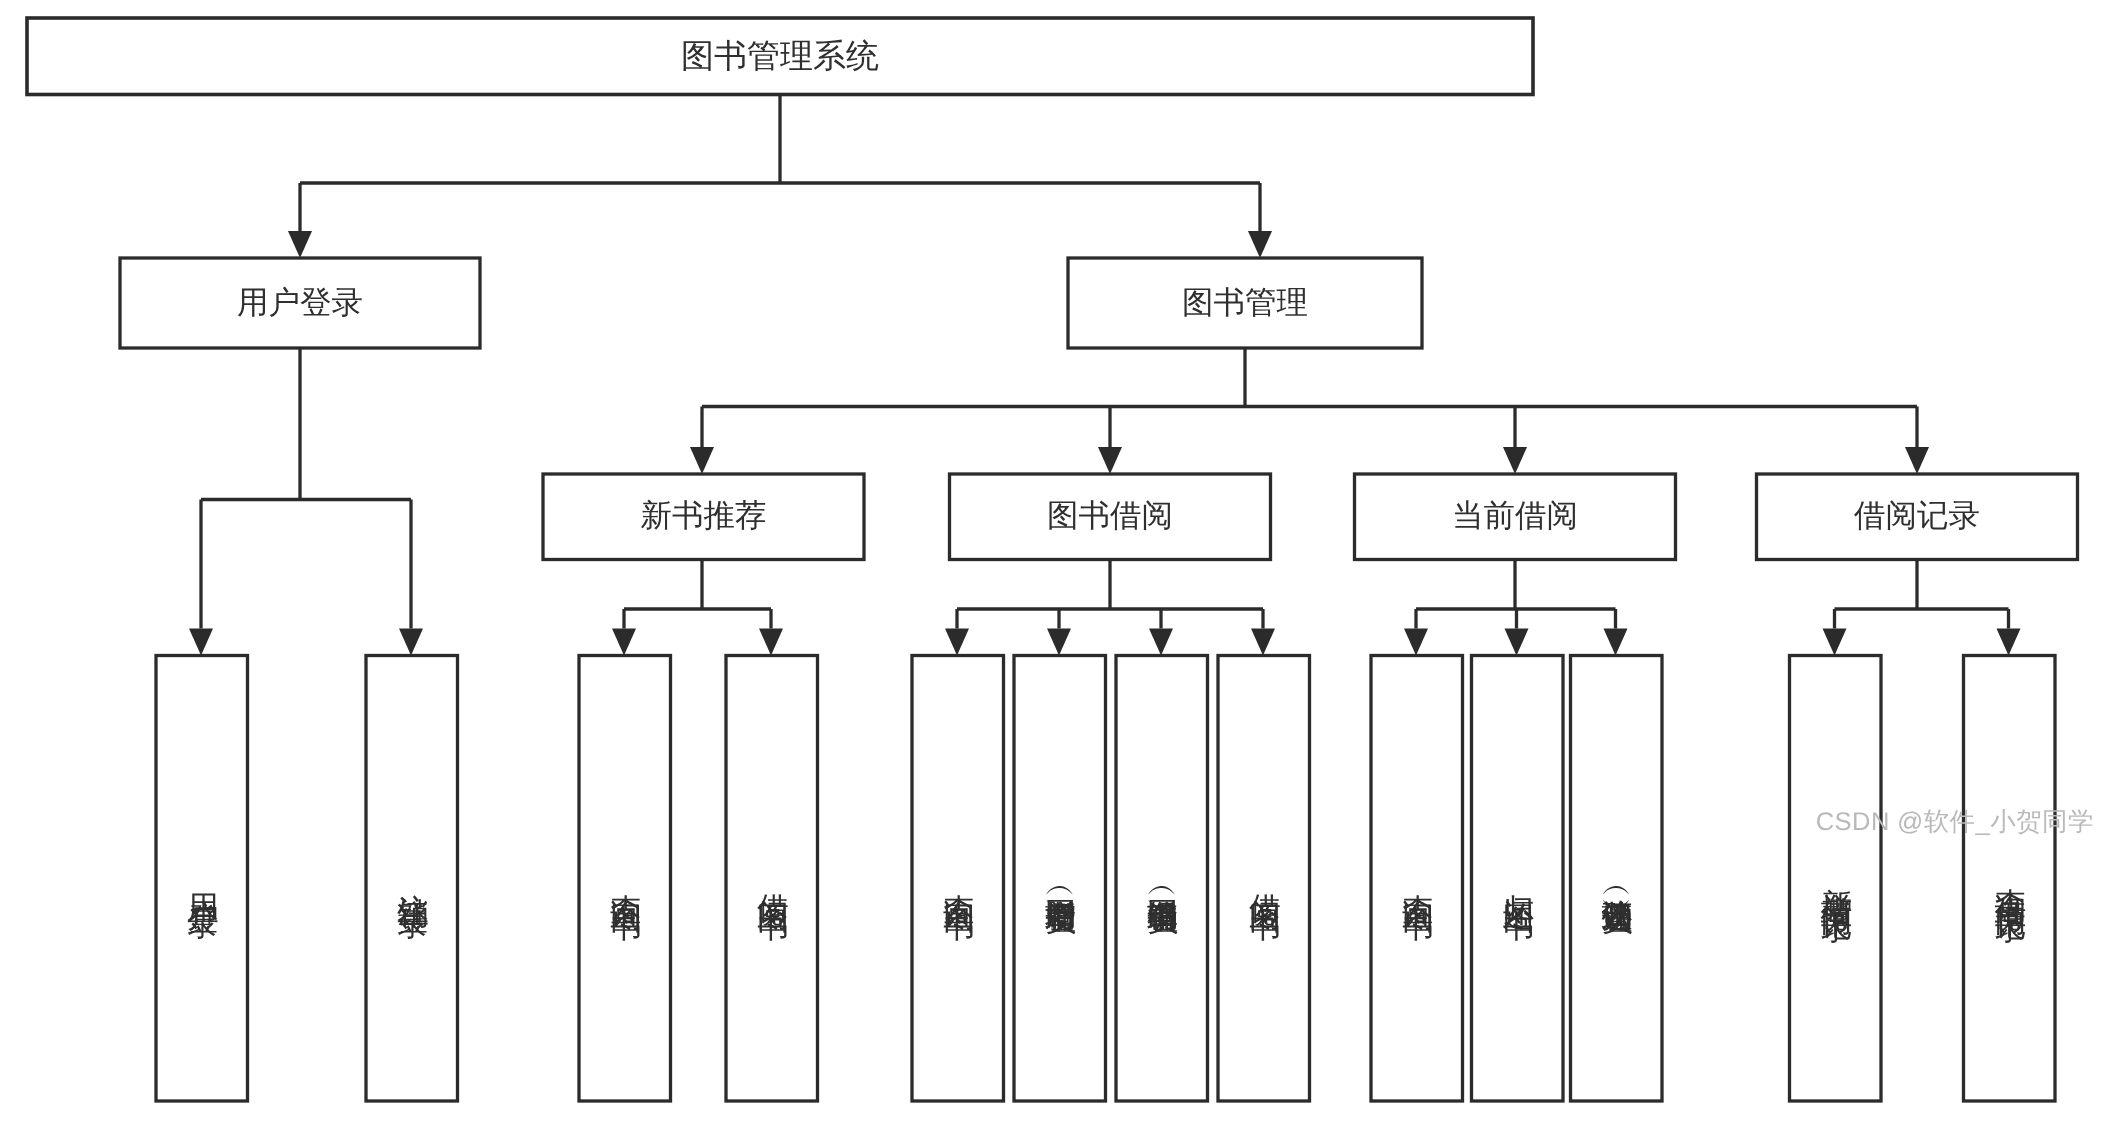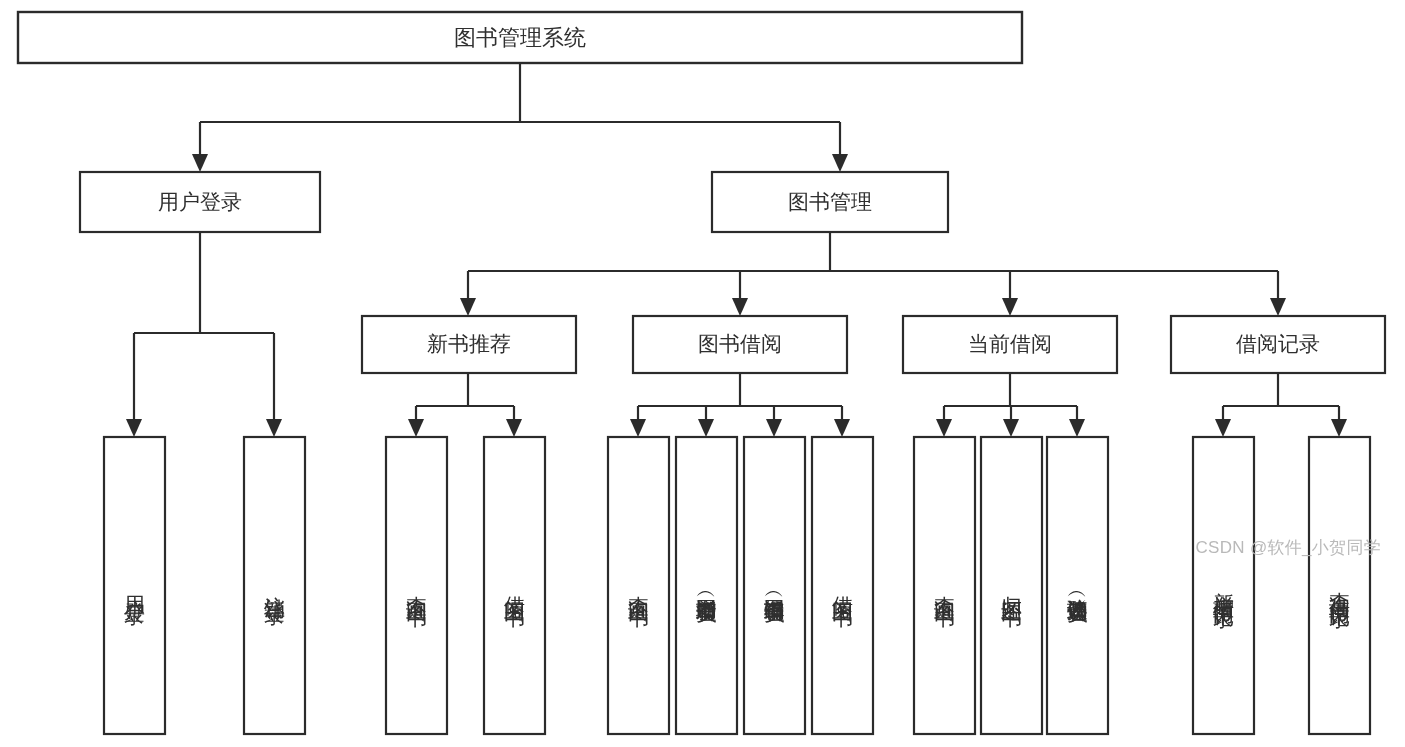--- a/index.html
+++ b/index.html
@@ -75,21 +75,21 @@
     letter-spacing: 3.5px;
     white-space: nowrap;
     text-align: center;
   }
   .leaf-label-text.tight {
     letter-spacing: 0.5px;
     font-size: 20.5px;
   }
   .watermark {
     position: absolute;
-    right: 24px;
+    right: 9px;
     bottom: 6px;
     font-family: "Liberation Sans", "DejaVu Sans", sans-serif;
     font-size: 17px;
     color: #b9b9b9;
     white-space: nowrap;
     letter-spacing: 0.3px;
   }
 </style>
 </head>
 <body>

